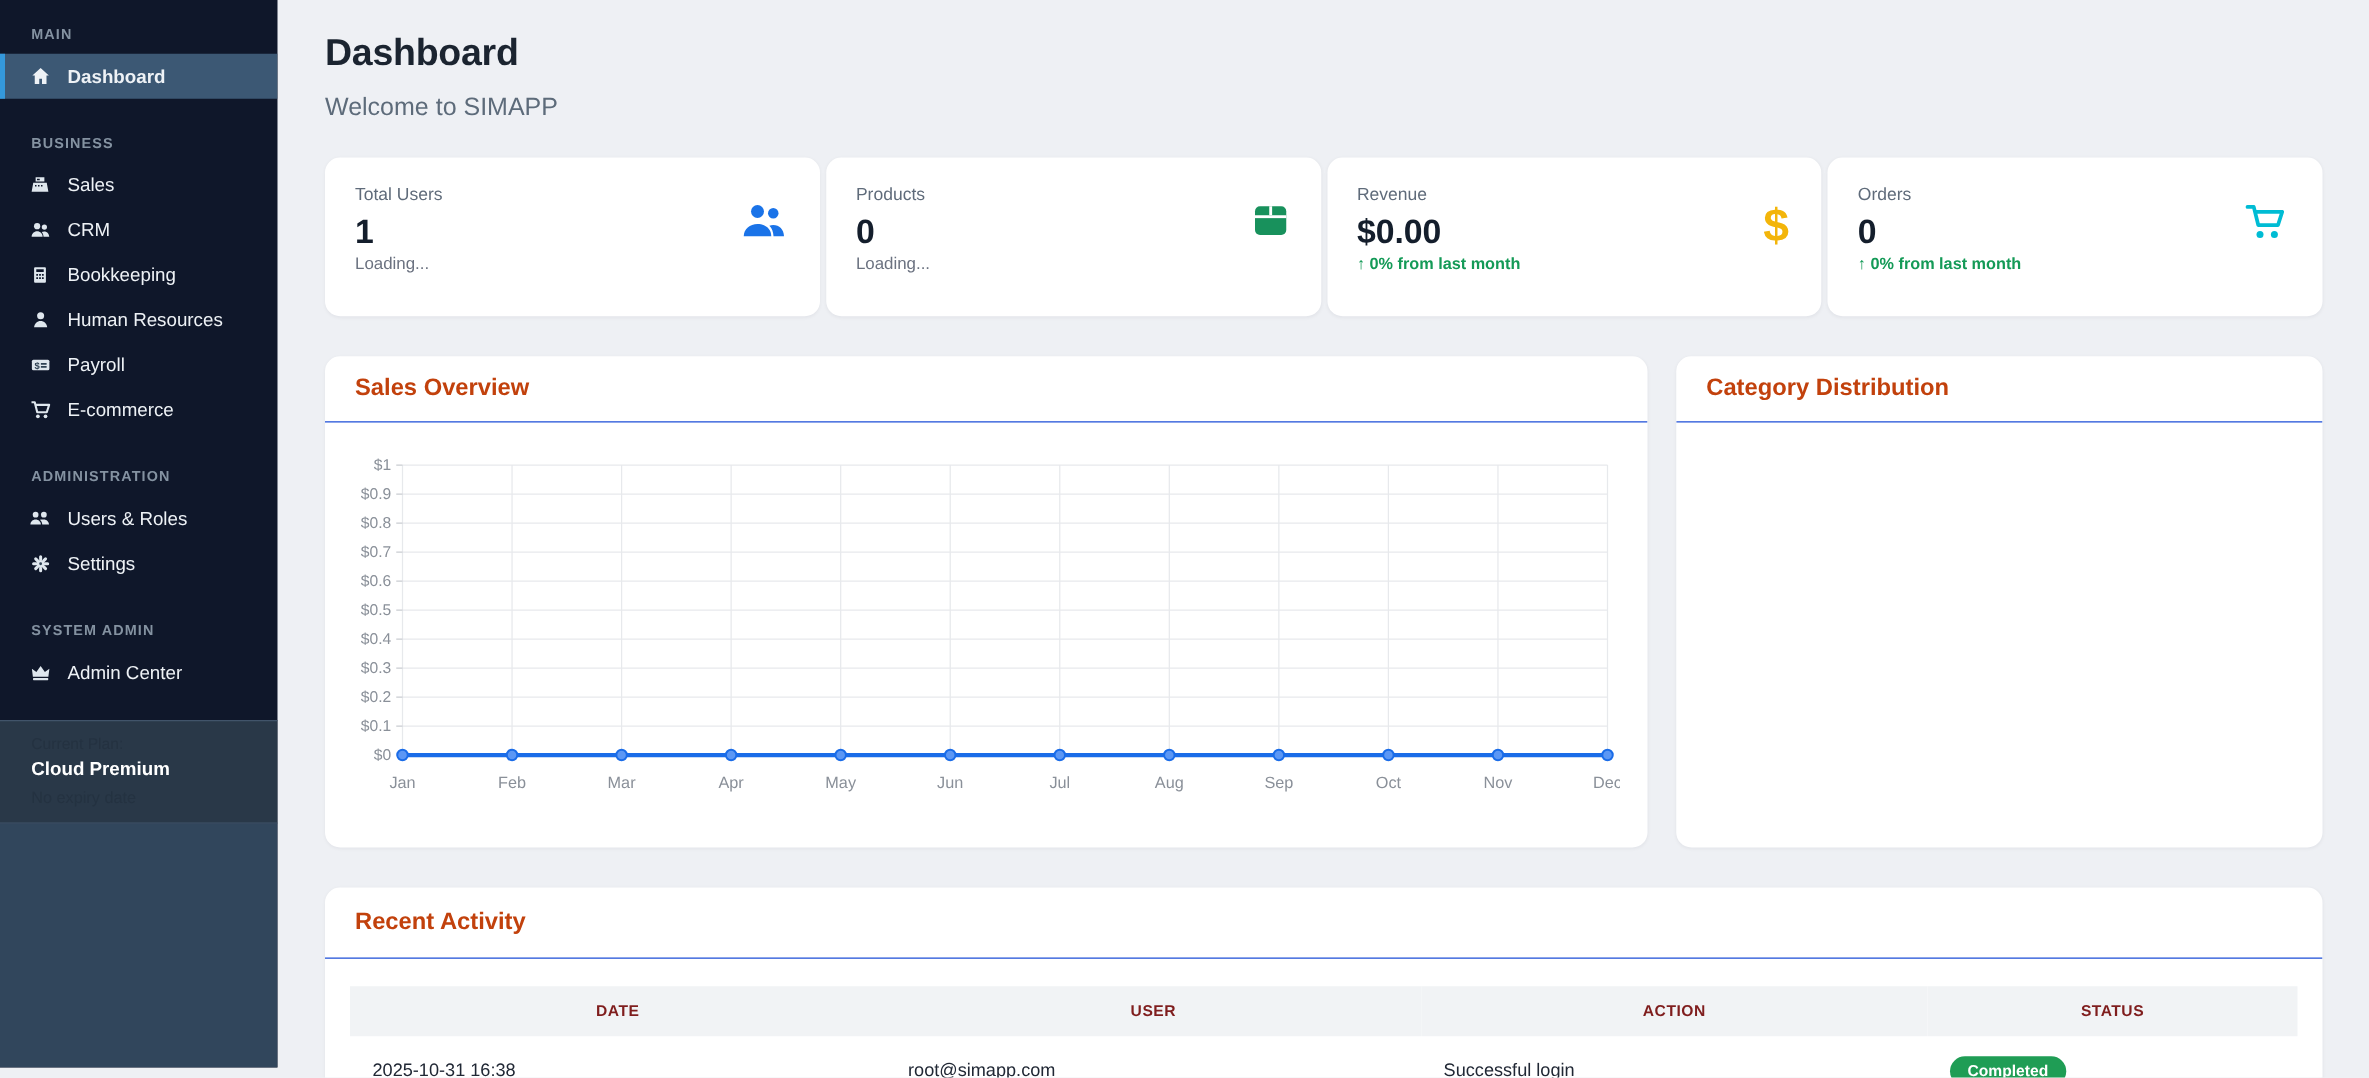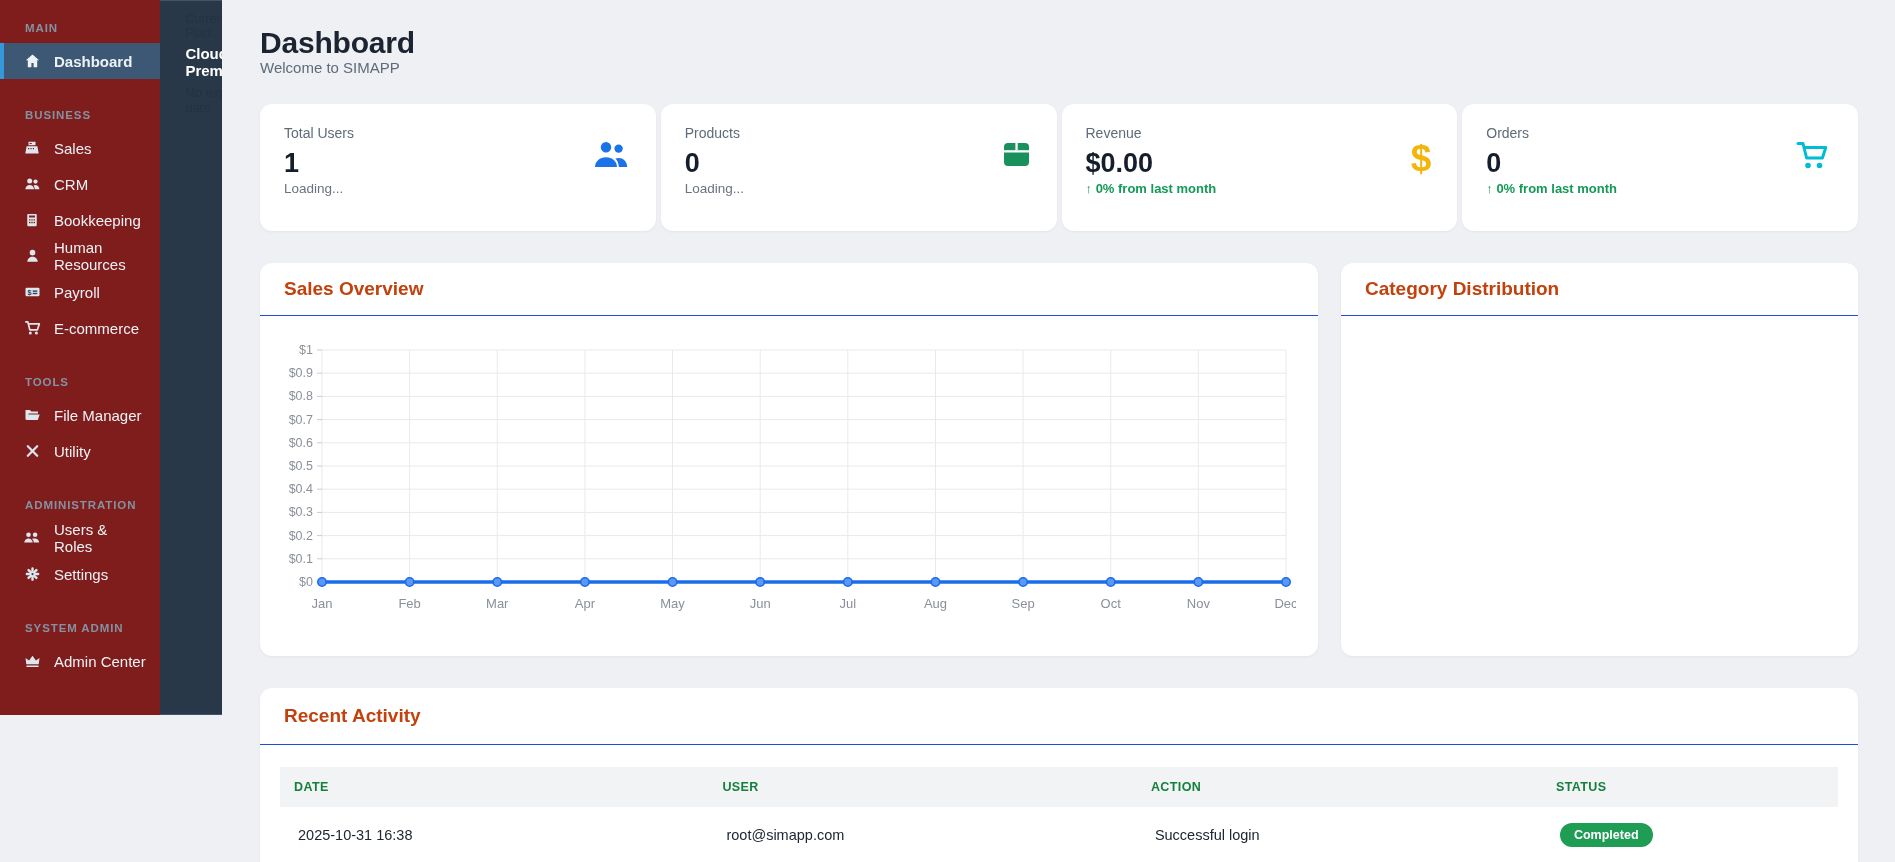--- a/index.html
+++ b/index.html
@@ -4,41 +4,41 @@
 <style>
   html,body{margin:0;padding:0}
   body{
     width:1895px;height:862px;overflow:hidden;
     font-family:"Liberation Sans",sans-serif;
     background:#eef0f4;display:flex;
   }
   svg text{font-family:"Liberation Sans",sans-serif}
 
   
-  .sidebar{flex:0 0 222px;width:222px;height:715px;background:#7f1d1d;color:#e7edf3;
-    display:flex;flex-direction:row;overflow:hidden}
+  .sidebar{flex:0 0 222px;width:222px;height:854px;background:#0f172a;color:#e7edf3;
+    display:flex;flex-direction:column;overflow:hidden}
   .nav{padding-top:12px}
   .group{margin-bottom:20px}
   .group-label{padding:10px 24px 9px 25px;font-size:11.5px;font-weight:bold;
     letter-spacing:.9px;color:#8492a1;text-transform:uppercase}
   .nav-item{display:flex;align-items:center;height:36px;padding:0 12px 0 19px;
     border-left:4px solid transparent;font-size:15px;color:#eef2f6;cursor:pointer}
   .nav-item .icon{width:18px;height:16px;margin-right:13px;display:flex;align-items:center;justify-content:center;flex:0 0 18px}
   .nav-item.active{background:#3c5874;border-left-color:#3498db;font-weight:bold}
   .plan-box{border-top:1px solid #41546a;border-bottom:1px solid #41546a;background:#293848;
     padding:11px 12px 13px 25px}
   .plan-heading{color:#243241;font-size:12.5px}
   .plan-name{color:#ffffff;font-weight:bold;font-size:15px;margin-top:5px}
   .plan-expiry{color:#243241;font-size:13px;margin-top:6px}
   .sidebar-fill{flex:1;background:#31465c}
 
   
   .main{flex:1;padding:26px 37px 0 38px;box-sizing:border-box;position:relative}
   .page-title{font-size:30px;font-weight:700;color:#1b2430;margin:0;line-height:1.1;letter-spacing:-.2px}
-  .welcome{font-size:15px;color:#5d6b7a}
+  .welcome{margin-top:16px;font-size:20px;color:#5d6b7a}
 
   .stats-grid{margin-top:28px;display:grid;grid-template-columns:repeat(4,1fr);gap:5px}
   .stat-card{position:relative;background:#fff;border-radius:12px;height:127px;box-sizing:border-box;
     padding:21px 24px;box-shadow:0 1px 3px rgba(16,24,40,.05)}
   .stat-label{font-size:14px;color:#5f6b7a}
   .stat-value{font-size:27px;font-weight:bold;color:#141e2c;margin-top:7px}
   .stat-sub{margin-top:2px;font-size:13.5px}
   .stat-sub.muted{color:#6b7280}
   .stat-sub.positive{color:#149a57;font-weight:bold;font-size:13px}
   .stat-icon{position:absolute;right:26px;top:36px}
@@ -49,21 +49,21 @@
   .panel.tall{height:393px}
   .panel-header{height:52px;display:flex;align-items:center;padding:0 24px;
     border-bottom:1px solid #1d4ed8;font-size:19px;font-weight:bold;color:#c2410c}
   .panel-body{padding:10px 22px 0}
 
   .recent{margin-top:32px;height:300px}
   .recent .panel-header{height:56px}
   .recent .panel-body{padding:22px 20px 0}
   table{width:100%;border-collapse:collapse}
   thead tr{background:#f1f3f5}
-  th{text-align:left;padding:13px 14px;font-size:12.5px;font-weight:bold;color:#15803d;letter-spacing:.4px}
+  th{text-align:center;padding:13px 14px;font-size:12.5px;font-weight:bold;color:#7f1d1d;letter-spacing:.4px}
   td{padding:16px 18px 14px;font-size:14.5px;color:#202734}
   .badge{display:inline-block;background:#1f9d55;color:#fff;border-radius:999px;
     padding:5px 14px;font-size:12.5px;font-weight:bold}
 </style>
 </head>
 <body>
 
 <aside class="sidebar">
   <nav class="nav">
 
@@ -133,40 +133,20 @@
           <svg width="17" height="16" viewBox="0 0 17 16" fill="none" stroke="#dfe7ee" stroke-width="1.7" stroke-linejoin="round">
               <path d="M1.2 1.8h2.6l2 8h7.6l1.9-5.9H4.6"></path>
               <circle cx="6.3" cy="13" r="1.5" fill="#dfe7ee" stroke="none"></circle>
               <circle cx="12.4" cy="13" r="1.5" fill="#dfe7ee" stroke="none"></circle>
             </svg>
         </span>
         <span>E-commerce</span>
       </div>
     </div>
 
-    <div class="group">
-      <div class="group-label">TOOLS</div>
-      <div class="nav-item">
-        <span class="icon">
-          <svg width="17" height="16" viewBox="0 0 16 16" fill="#dfe7ee">
-              <path d="M1 3h4.4l1.4 1.5h6.7v2H4.2L2.3 12.4H1z"></path>
-              <path d="M3.3 7.5h11.9l-1.9 5.6H1.6z"></path>
-            </svg>
-        </span>
-        <span>File Manager</span>
-      </div>
-      <div class="nav-item">
-        <span class="icon">
-          <svg width="15" height="16" viewBox="0 0 16 16" stroke="#dfe7ee" stroke-width="2.4" stroke-linecap="round">
-              <path d="M3 3l10 10M13 3L3 13"></path>
-            </svg>
-        </span>
-        <span>Utility</span>
-      </div>
-    </div>
 
     <div class="group">
       <div class="group-label">ADMINISTRATION</div>
       <div class="nav-item">
         <span class="icon">
           <svg width="18" height="16" viewBox="0 0 17 16" fill="#dfe7ee">
               <circle cx="5" cy="4.7" r="2.3"></circle>
               <circle cx="11.6" cy="4.7" r="2.3"></circle>
               <path d="M.8 12.6c0-2.3 1.9-4.1 4.2-4.1s4.2 1.8 4.2 4.1z"></path>
               <path d="M10.3 12.6c-.1-1.6-.8-3-1.9-3.8.9-.2 2.1-.3 3.2-.3 2.2 0 4 1.8 4.1 4.1z"></path>

